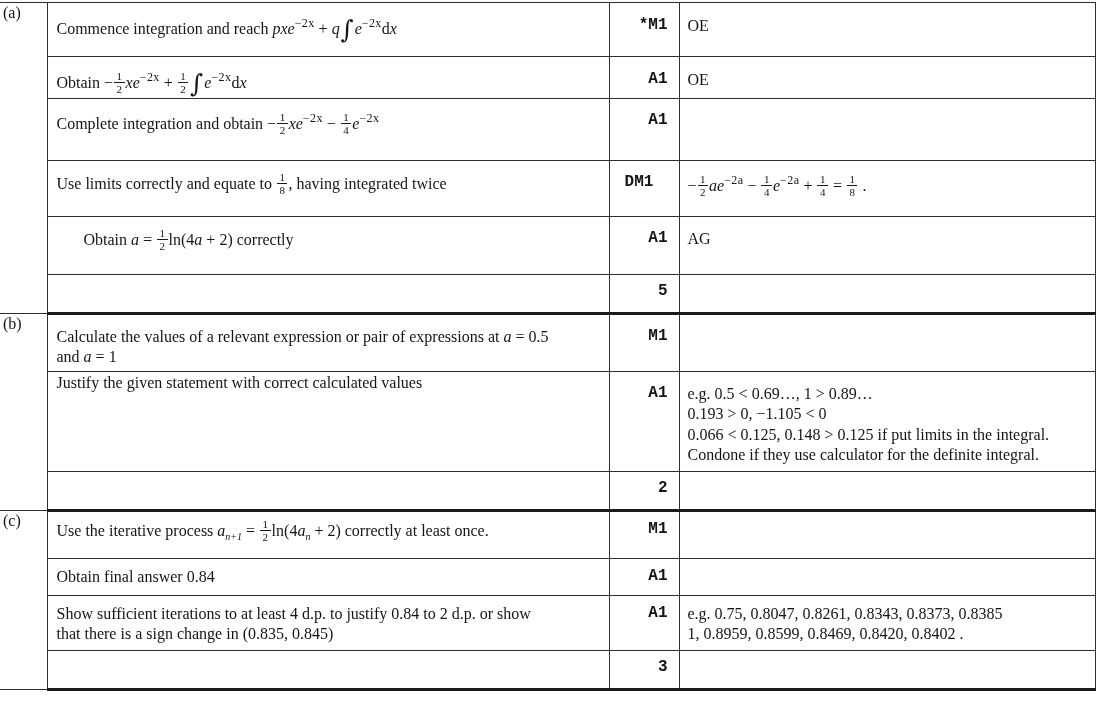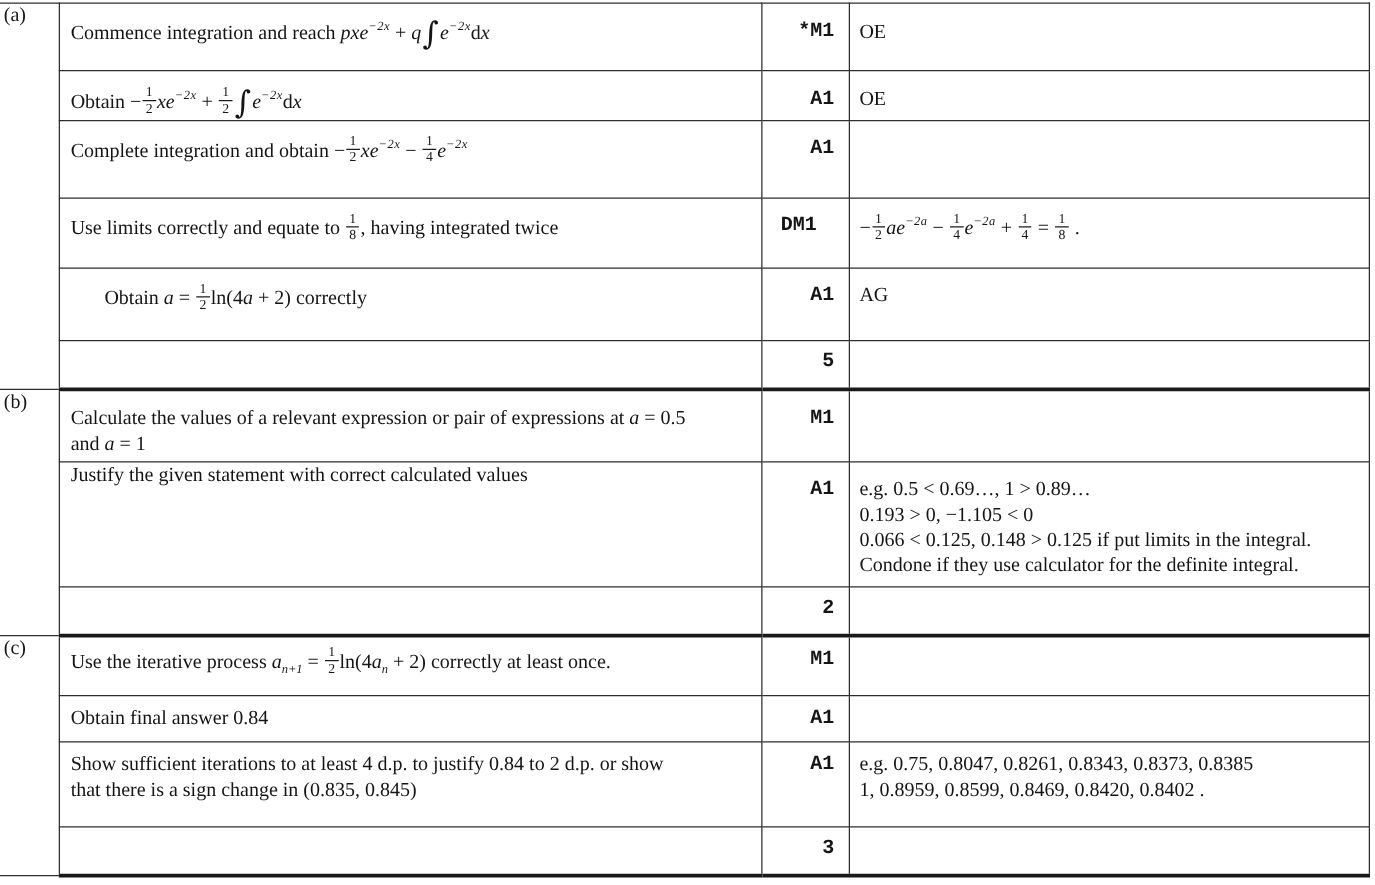--- a/index.html
+++ b/index.html
@@ -10,21 +10,21 @@
         width:1095px;}
   #ms-table td{border:1.5px solid #2e2e2e;vertical-align:top;font-size:16px;color:#151515;
         overflow:visible;}
   #ms-table tr.part-end td{border-bottom:3px solid #1a1a1a;}
   td.part-col{border-left:none !important;padding-left:3px;padding-right:2px;font-size:16px;}
   td.desc{padding-left:9px;padding-right:4px;}
   td.mark{text-align:right;padding-right:11px;font-weight:bold;font-size:16.5px;font-family:Liberation Mono, monospace;}
   td.comment{padding-left:8px;padding-right:4px;margin-top:16px;}
   .mline{line-height:1.27;white-space:nowrap;}
   .mv{font-style:italic;}
-  .msup{font-size:10px;font-style:italic;vertical-align:7px;letter-spacing:.4px;}
+  .msup{font-size:12px;vertical-align:7px;letter-spacing:.4px;}
   .msub{font-size:10px;font-style:italic;vertical-align:-4px;}
   .frac{display:inline-block;vertical-align:middle;text-align:center;font-size:11px;
         line-height:1.1;padding:0 1px;transform:translateY(-2px);}
   .fn{display:block;border-bottom:1.3px solid #1c1c1c;padding:0 2.5px;}
   .fd{display:block;}
   .mint{font-size:25px;line-height:0;vertical-align:-4px;padding:0 1px;font-family:"DejaVu Serif",serif;}
 </style>
 </head>
 <body>
 
@@ -120,21 +120,21 @@
           <td class="mark" style="padding-top: 8px;">M1</td>
           <td class="comment" style="padding-top: 8px;"></td>
         </tr>
         <tr style="height: 37px;">
           <td class="desc" style="padding-top: 8px;">
             <div class="mline"><span>Obtain final answer 0.84</span></div>
           </td>
           <td class="mark" style="padding-top: 8px;">A1</td>
           <td class="comment" style="padding-top: 8px;"></td>
         </tr>
-        <tr style="height: 68px;">
+        <tr style="height: 55px;">
           <td class="desc" style="padding-top: 8px;">
             <div class="mline"><span>Show sufficient iterations to at least 4 d.p. to justify  0.84 to 2 d.p. or show</span></div>
             <div class="mline"><span>that there is a sign change in (0.835, 0.845)</span></div>
           </td>
           <td class="mark" style="padding-top: 8px;">A1</td>
           <td class="comment" style="padding-top: 8px;">
             <div class="mline"><span>e.g. 0.75, 0.8047, 0.8261, 0.8343, 0.8373, 0.8385</span></div>
             <div class="mline"><span>1, 0.8959, 0.8599, 0.8469, 0.8420, 0.8402 .</span></div>
           </td>
         </tr>

